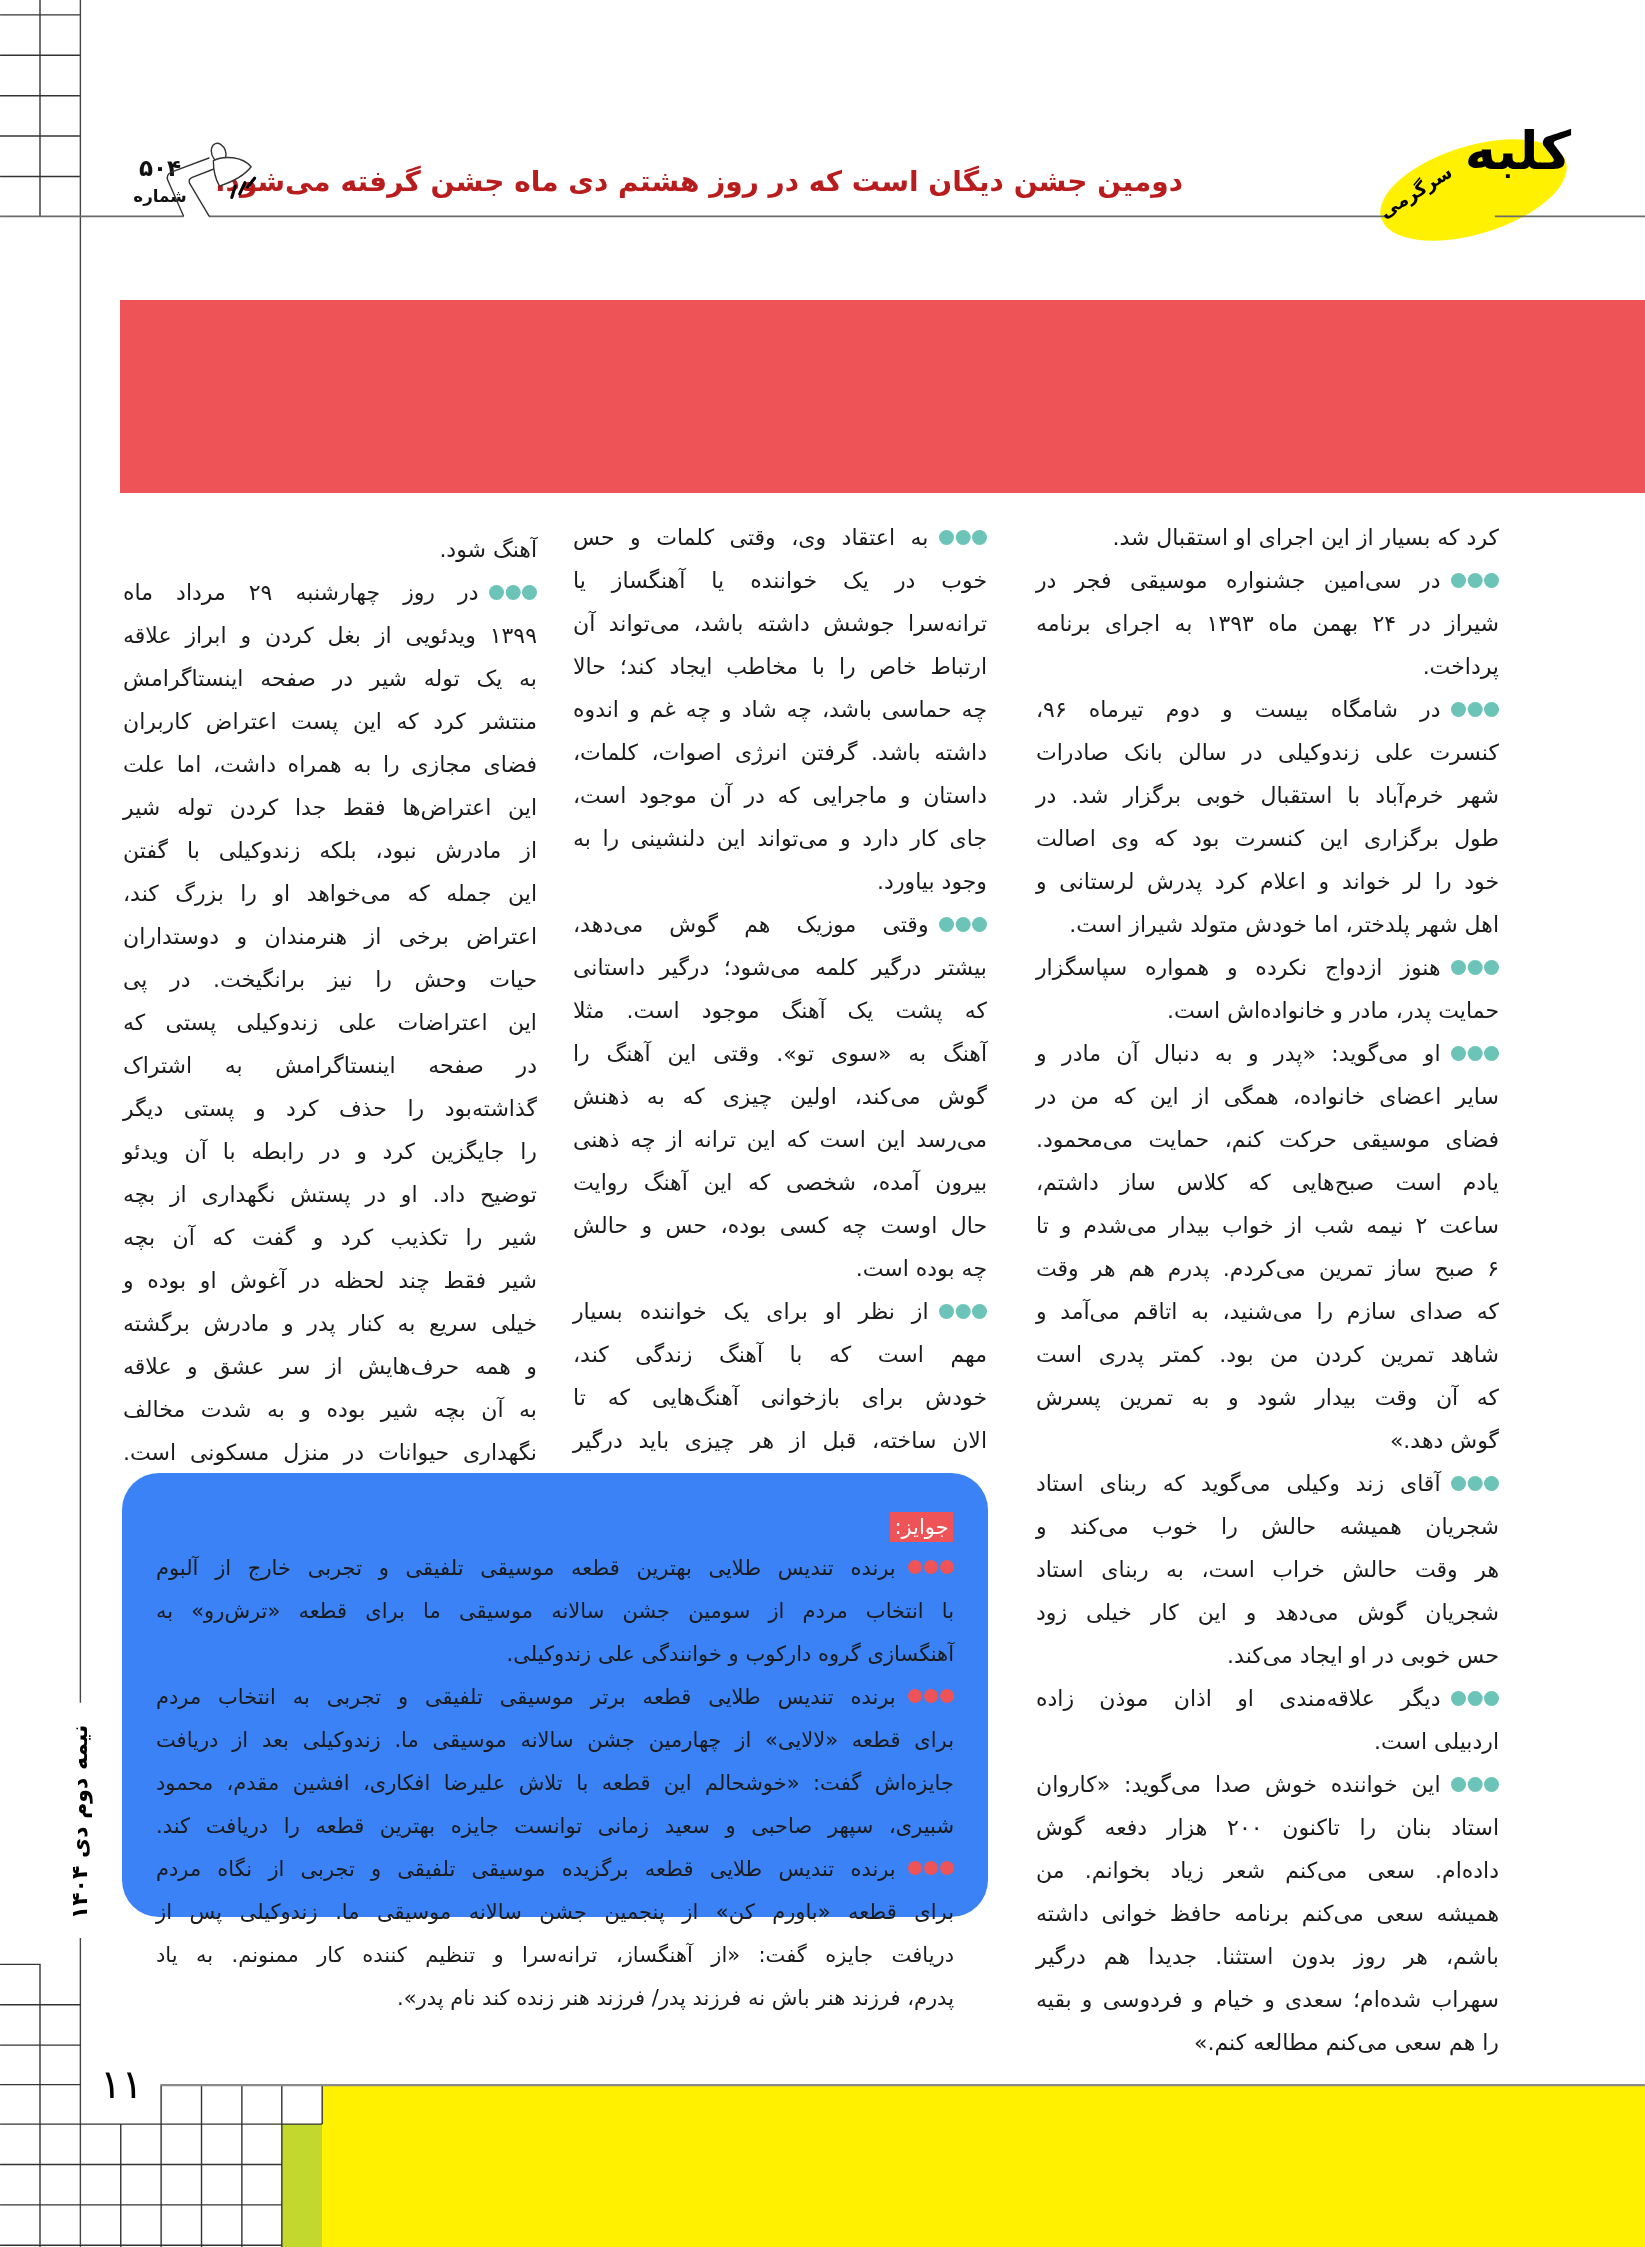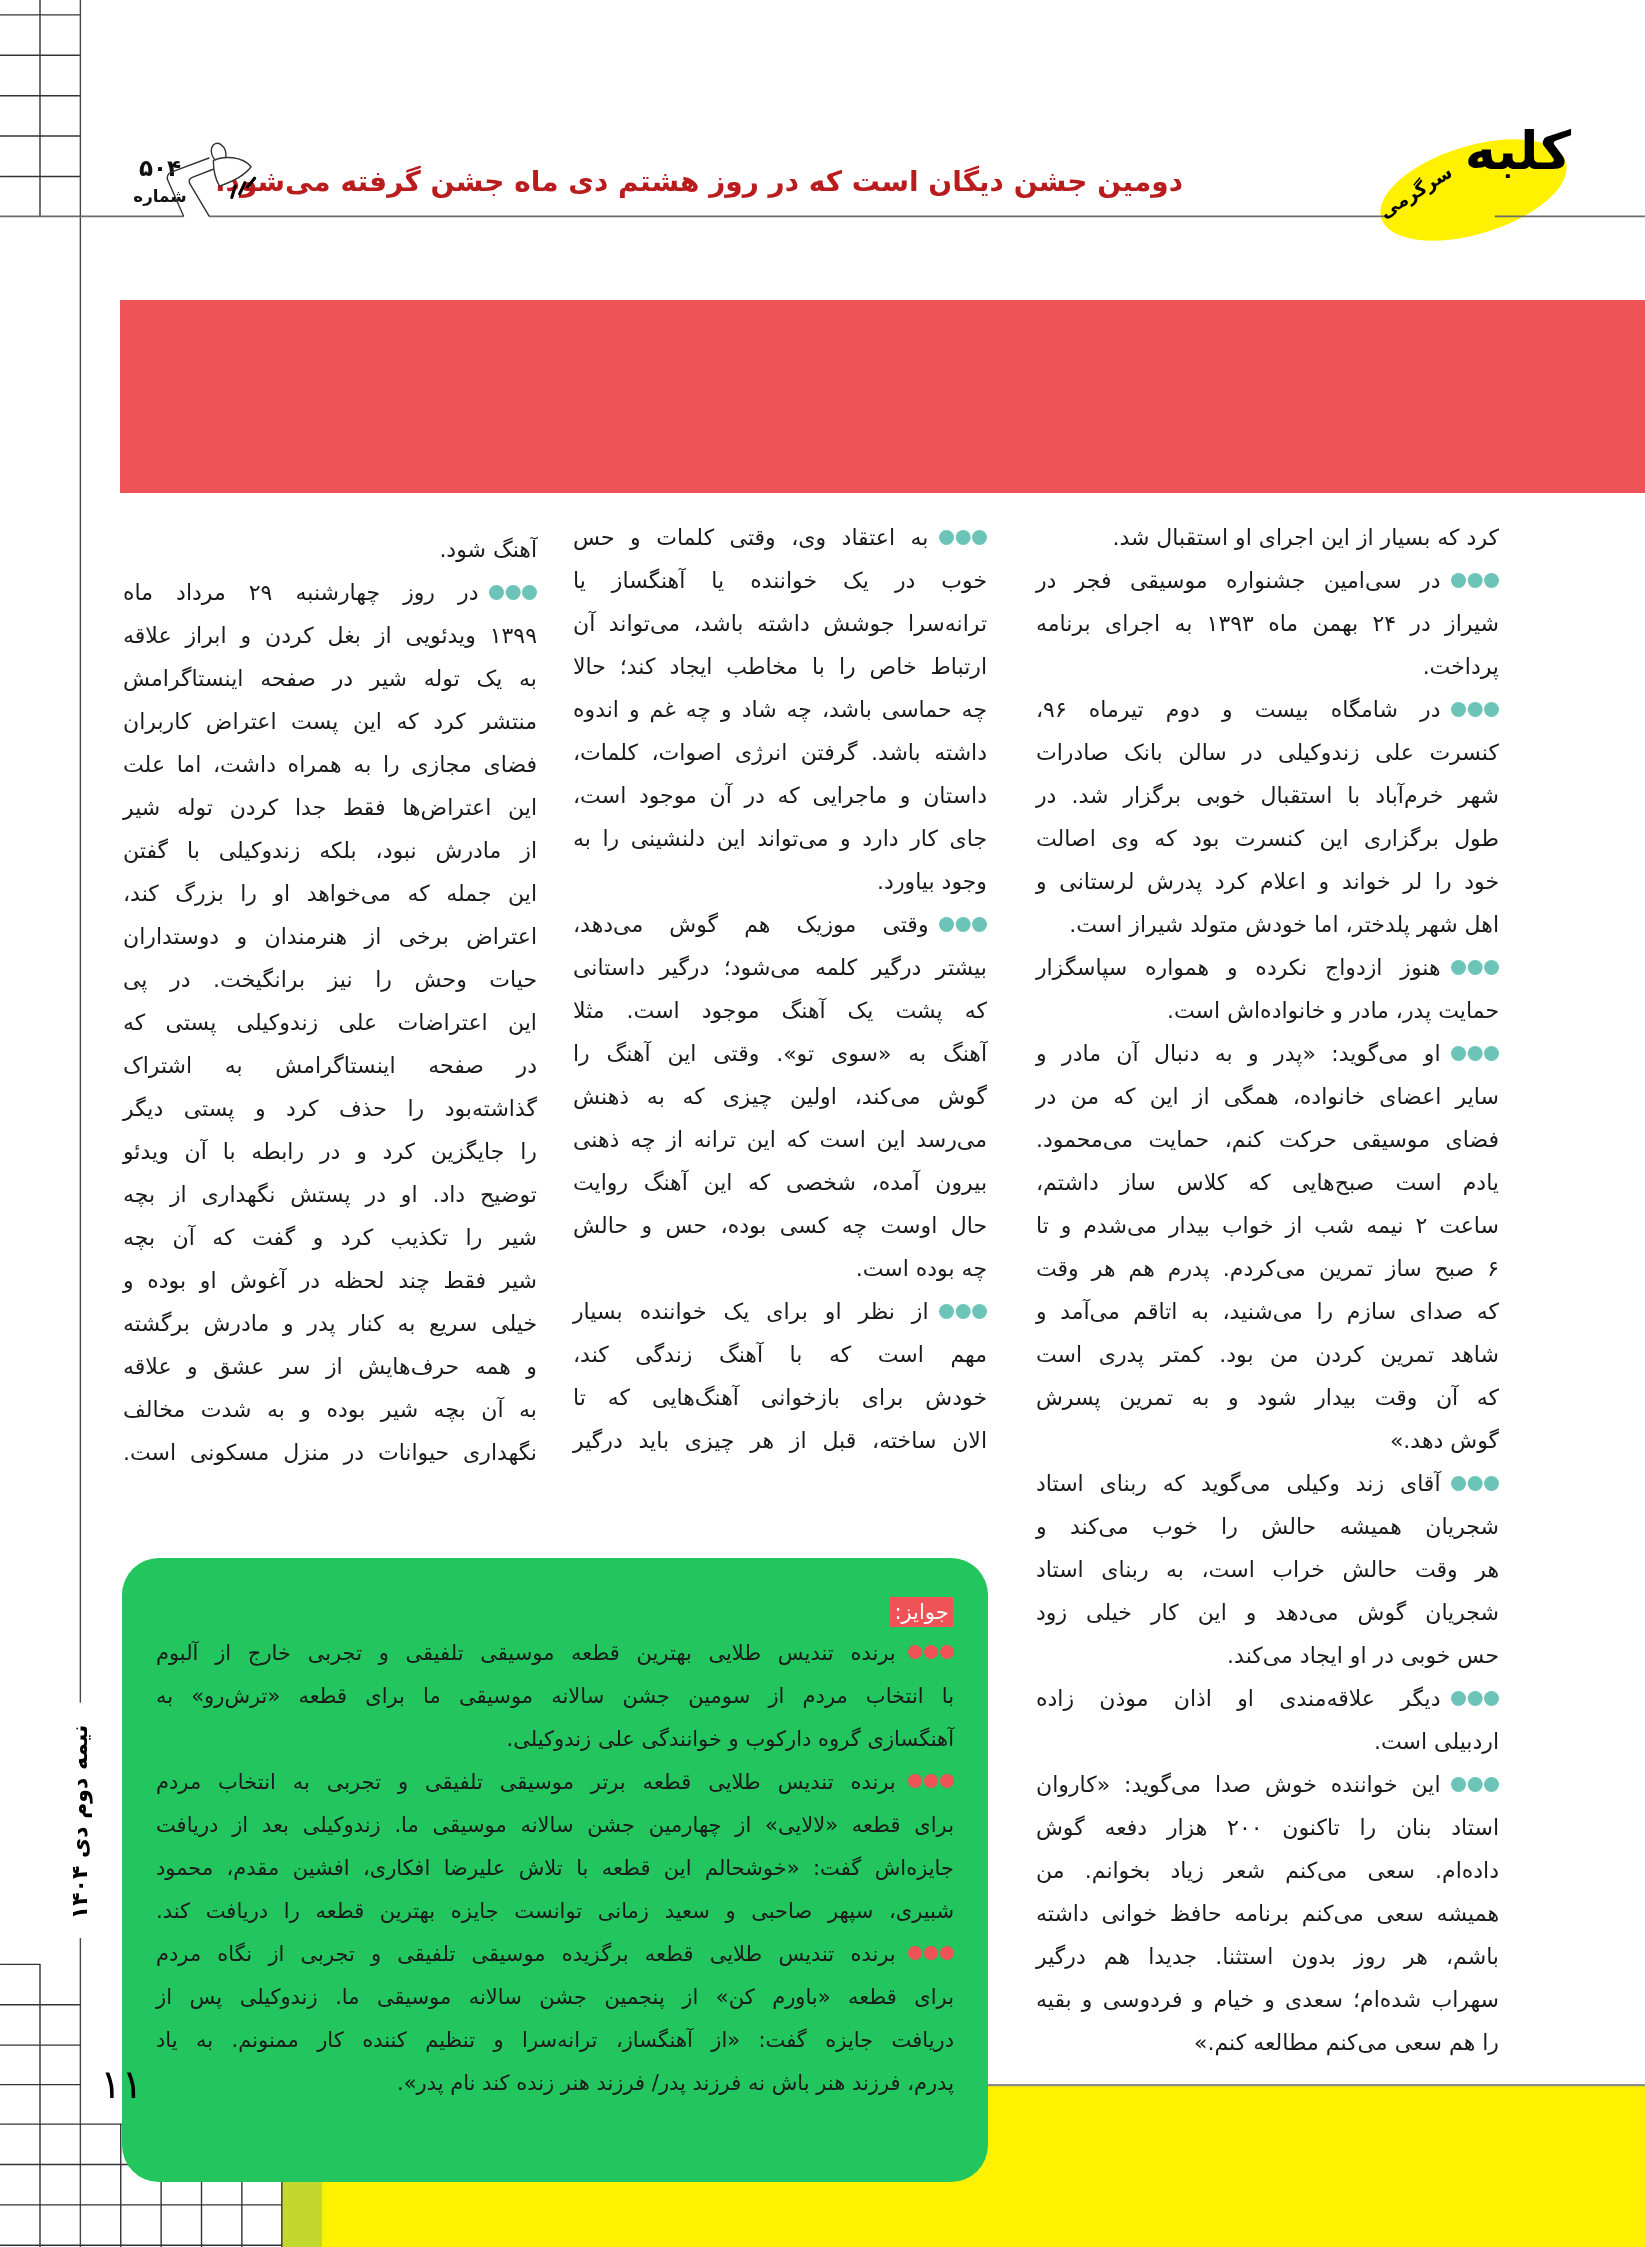--- a/index.html
+++ b/index.html
@@ -48,22 +48,22 @@
     display: inline-block; position: relative; width: 48px; height: 15px;
     margin-left: 10.5px; vertical-align: middle; top: -1.8px;
   }
   .bul::before {
     content: ""; position: absolute; left: 0; top: 0; width: 15px; height: 15px; border-radius: 50%;
     background: #6CC4B9; box-shadow: 16.7px 0 0 #6CC4B9, 33px 0 0 #6CC4B9;
   }
 
   
   .prizes {
-    position: absolute; left: 122px; top: 1558px; width: 866px; height: 624px;
-    background: #22c55e; border-radius: 37px; z-index: 2;
+    position: absolute; left: 122px; top: 1473px; width: 866px; height: 444px;
+    background: #3b82f6; border-radius: 37px; z-index: 2;
   }
   .prizes-title {
     position: absolute; right: 35px; top: 39px; height: 30px; line-height: 30px; padding: 0 4.4px;
     background: #EE5357; color: #fff; font-size: 21px; direction: rtl; white-space: nowrap;
   }
   .prizes-body { position: absolute; left: 34px; top: 74px; width: 798px; direction: rtl; font-size: 21px; }
   .prizes-body .bul { width: 46px; height: 14px; margin-left: 12.3px; }
   .prizes-body .bul::before {
     width: 14px; height: 14px; background: #EE5357;
     box-shadow: 16px 0 0 #EE5357, 32px 0 0 #EE5357;

